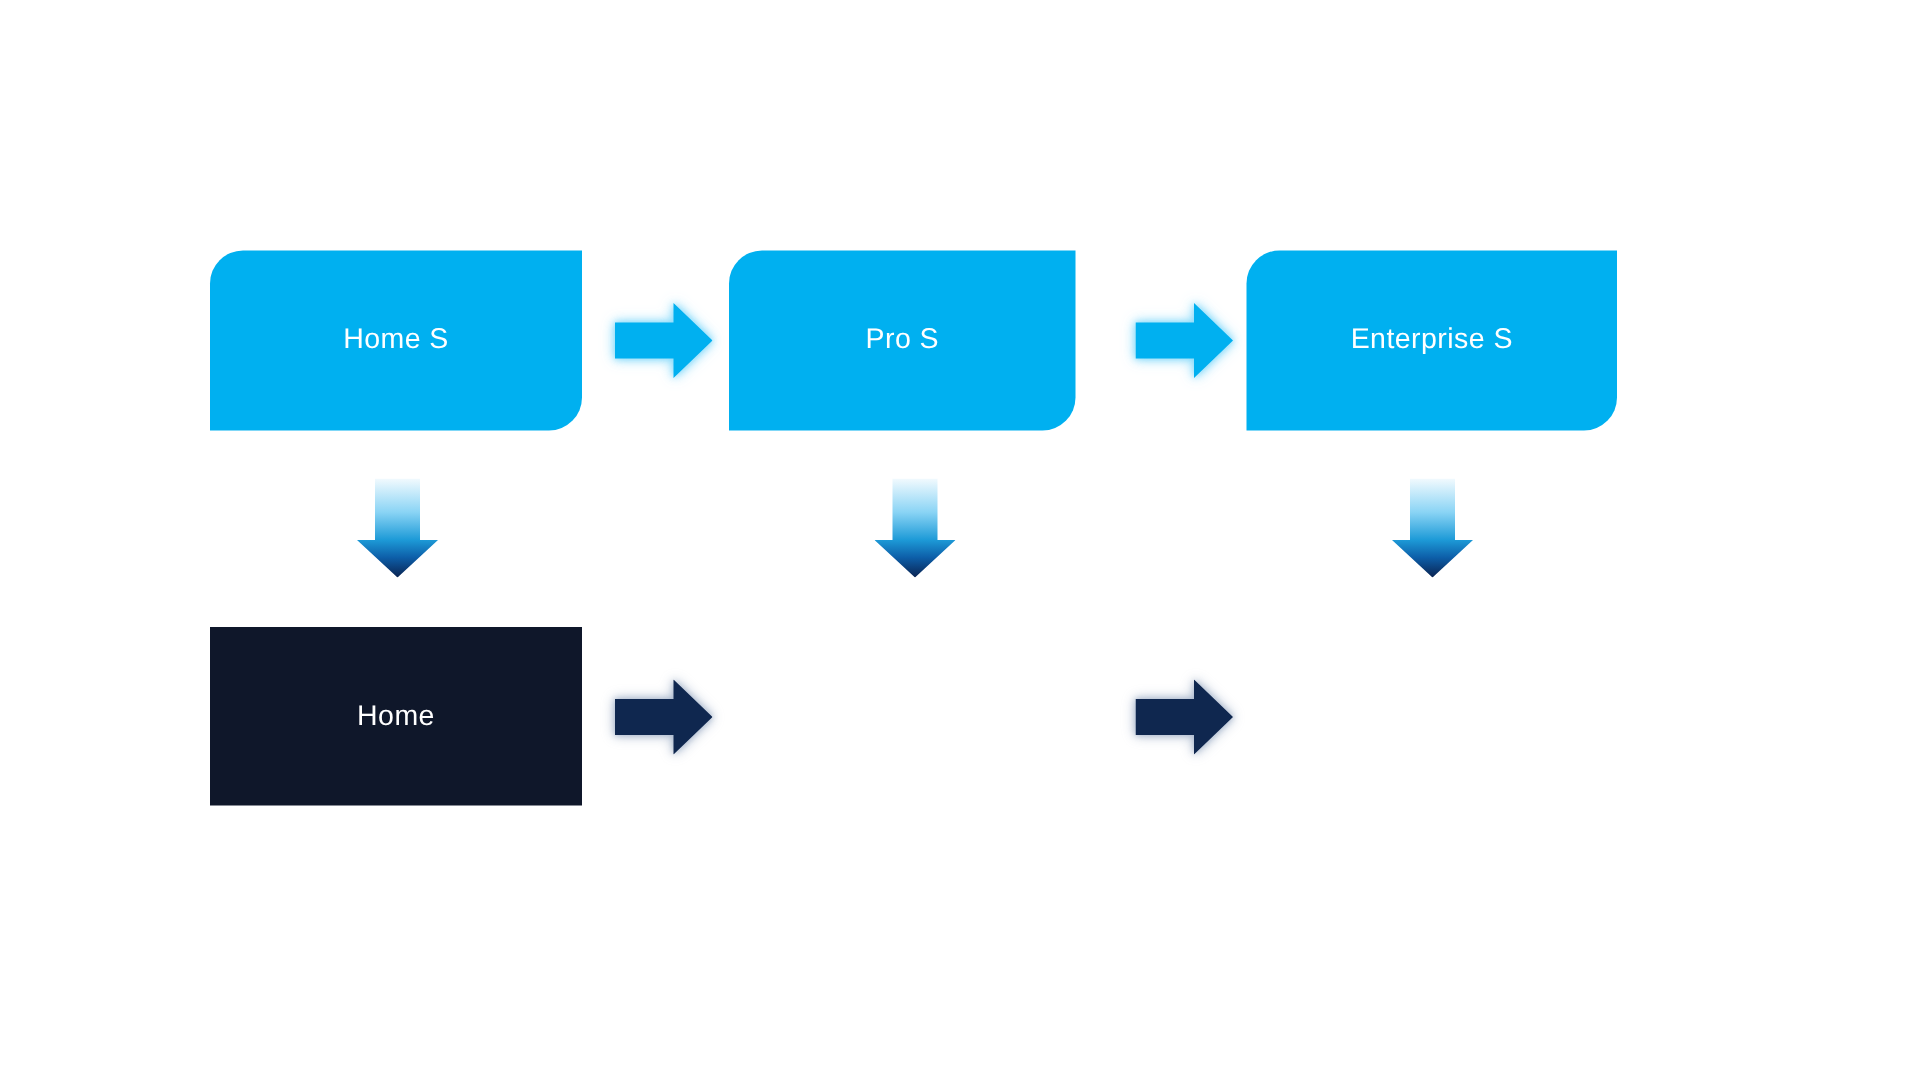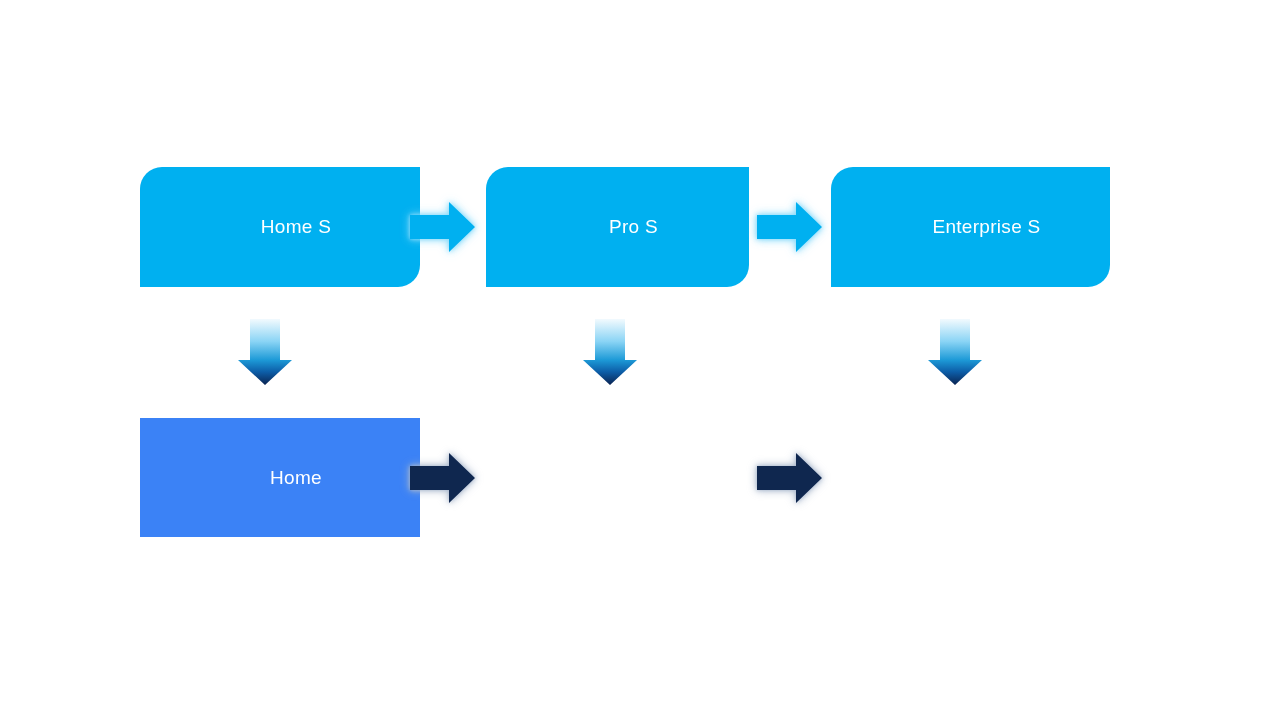--- a/index.html
+++ b/index.html
@@ -17,30 +17,29 @@
   }
   .box {
     position: absolute;
     display: flex;
     align-items: center;
     justify-content: center;
     color: #ffffff;
     font-size: 19px;
     letter-spacing: 0.3px;
     text-align: center;
-    padding-left: 32px;
   }
   .box.upper {
     background: #00B0F0;
     border-radius: 22px 0 22px 0;
     top: 167px;
     height: 120px;
   }
   .box.lower {
-    background: #3b82f6;
+    background: #0f172a;
     top: 418px;
     height: 119px;
   }
   .col1 { left: 140px; width: 248px; }
   .col2 { left: 486px; width: 231px; }
   .col3 { left: 831px; width: 247px; }
 
   .arrow-right {
     position: absolute;
     width: 65px;

